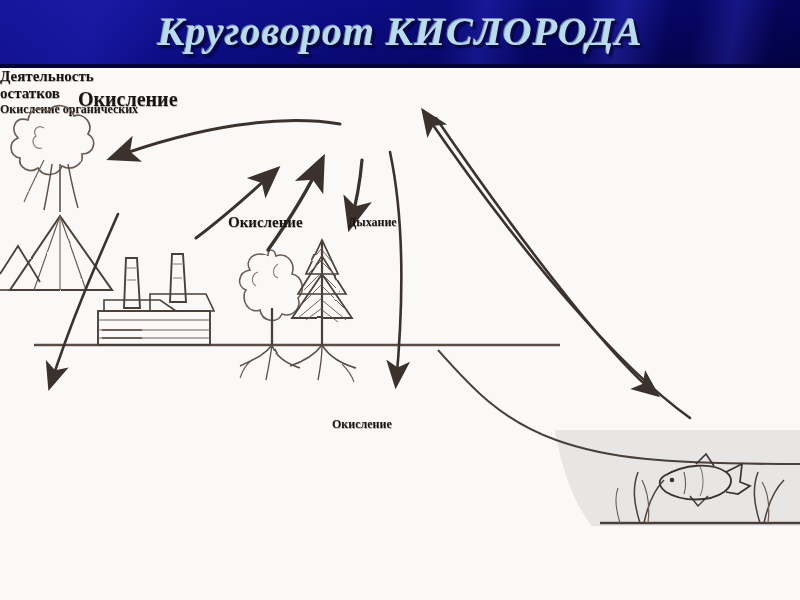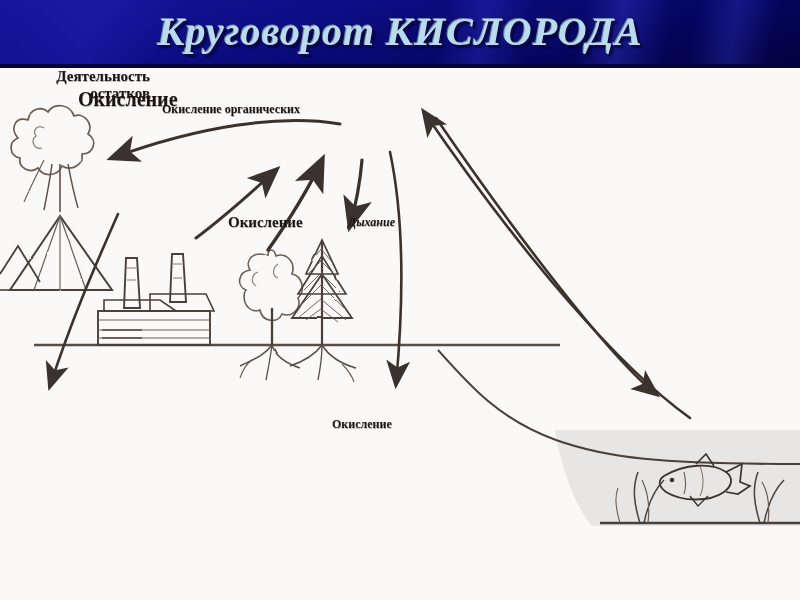--- a/index.html
+++ b/index.html
@@ -76,26 +76,26 @@
     font-family: "Liberation Serif", serif;
     color: #1a1512;
     font-weight: bold;
     white-space: nowrap;
     line-height: 1.15;
     text-shadow: 0.5px 0.5px 0 rgba(60,45,40,0.35);
   }
   .lbl.sm { font-size: 15px; }
   .lbl.md { font-size: 12px; }
   .lbl.lg { font-size: 20px; }
-  .lbl.ctr { text-align: right; }
+  .lbl.ctr { text-align: left; }
 
   #lbl-oxidation-top   { left: 78px;  top: 20px; }
   #lbl-human-activity  { left: 92px;  top: 108px; width: 150px; text-align: center; }
   #lbl-photosynthesis  { left: 228px; top: 146px; }
-  #lbl-breathing       { left: 348px; top: 148px; font-style: italic; }
+  #lbl-breathing       { left: 348px; top: 148px; }
   #lbl-oxidation-org   { left: 8px;   top: 328px; width: 300px; text-align: center; }
   #lbl-oxidation-bot   { left: 332px; top: 350px; }
 
   #formula-o2 {
     position: absolute;
     left: 348px; top: 14px;
     font-family: "Liberation Serif", serif;
     font-weight: bold;
     font-size: 46px;
     color: #14100e;

